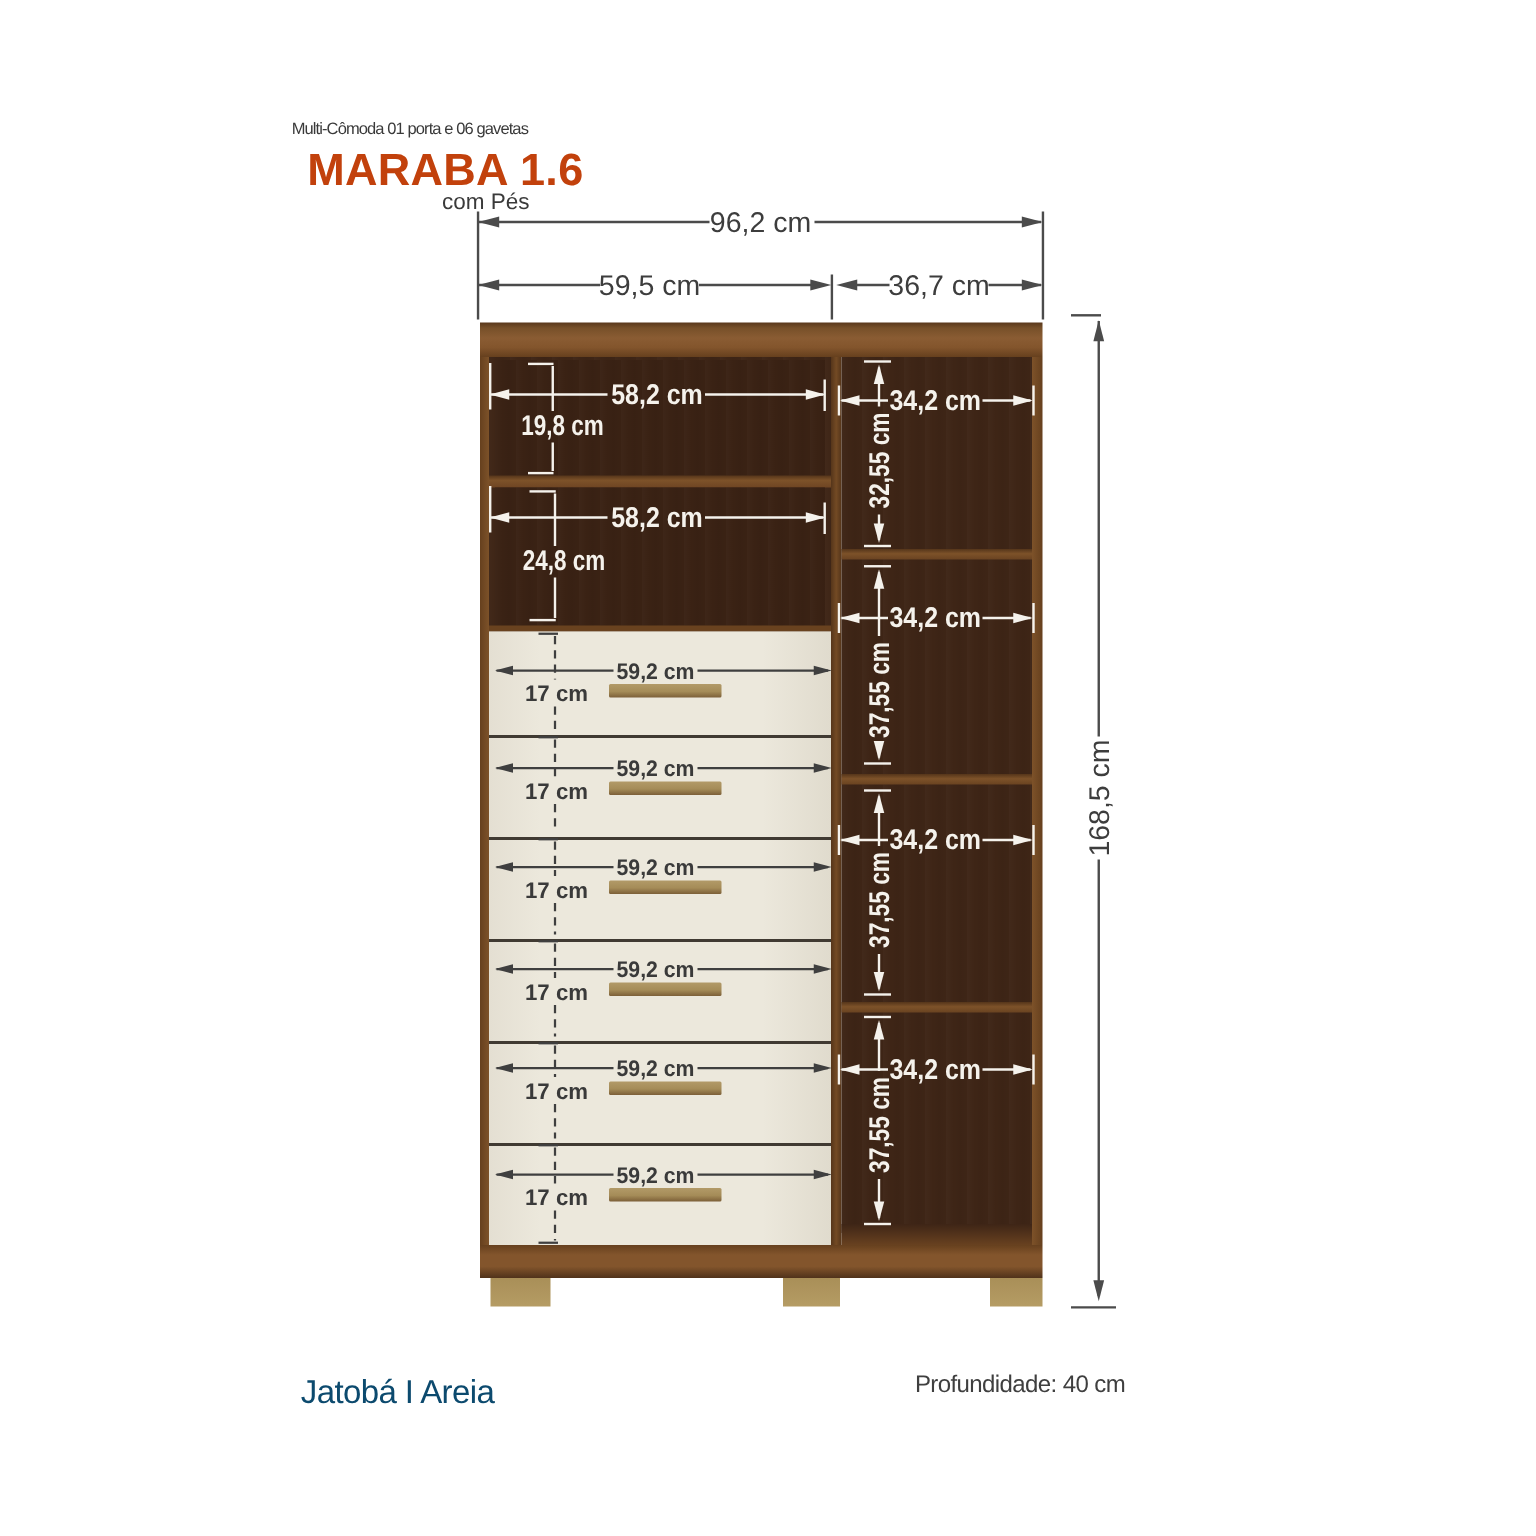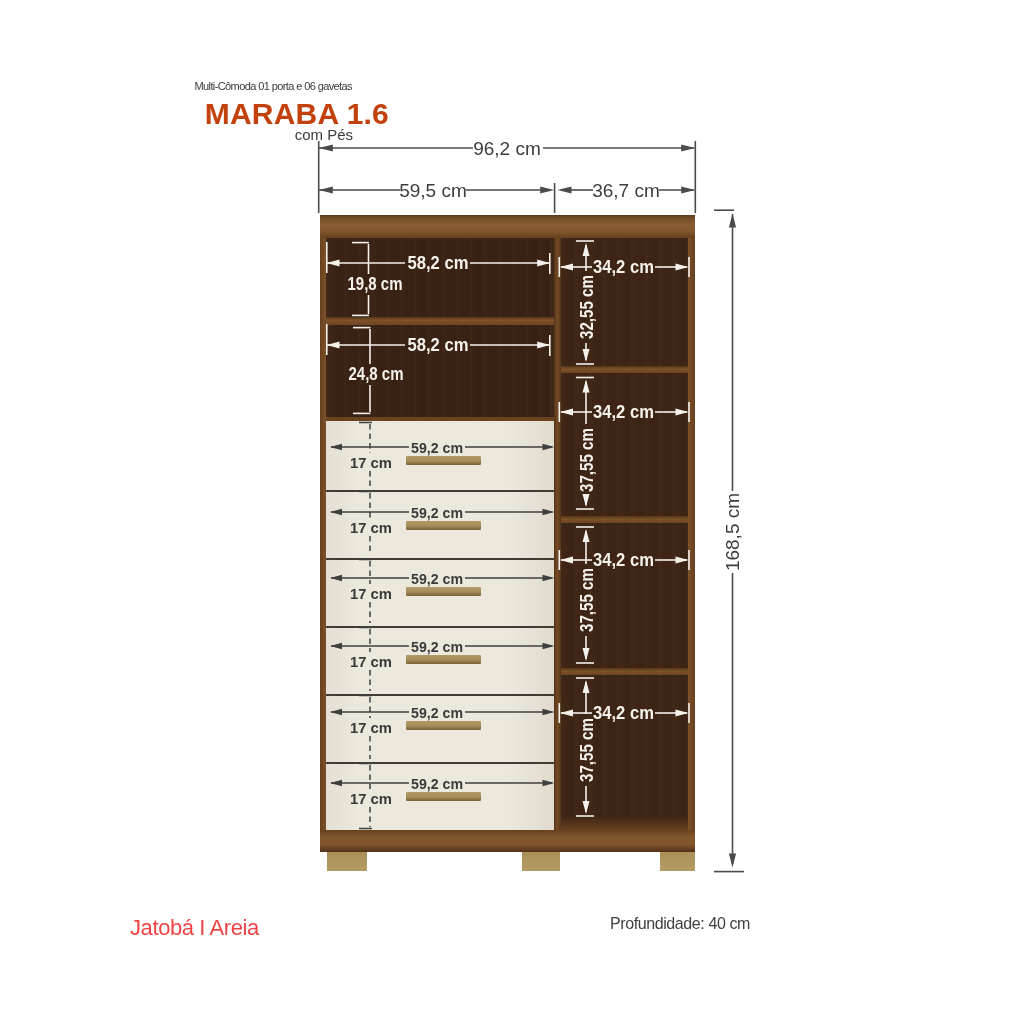--- a/index.html
+++ b/index.html
@@ -292,16 +292,16 @@
         <line x1="576" y1="816" x2="594" y2="816"></line>
 </g>
 <polygon points="560,713 573,709.5 573,716.5" fill="#f5f2ec"></polygon>
 <polygon points="688.5,713 675.5,709.5 675.5,716.5" fill="#f5f2ec"></polygon>
 <polygon points="586,680 582.5,693 589.5,693" fill="#f5f2ec"></polygon>
 <polygon points="586,814 582.5,801 589.5,801" fill="#f5f2ec"></polygon>
 <text x="623.5" y="719" class="tw" textLength="61" lengthAdjust="spacingAndGlyphs">34,2 cm</text>
 <text transform="translate(592.5,750) rotate(-90)" x="0" y="0" class="tw" text-anchor="middle" textLength="64" lengthAdjust="spacingAndGlyphs">37,55 cm</text>
   </svg>
 
-  <div style="left:130px;top:915px;width:270px;text-align:left;font-size:22px;letter-spacing:-0.4px;color:#ef4444;">Jatobá I Areia</div>
+  <div style="left:130px;top:915px;width:270px;text-align:center;font-size:22px;letter-spacing:-0.4px;color:#0c4a6e;">Jatobá I Areia</div>
 
   <div style="left:520px;top:915px;width:320px;text-align:center;font-size:16px;letter-spacing:-0.4px;color:#3f3f3f;">Profundidade: 40 cm</div>
 </div>
 
 </body></html>

